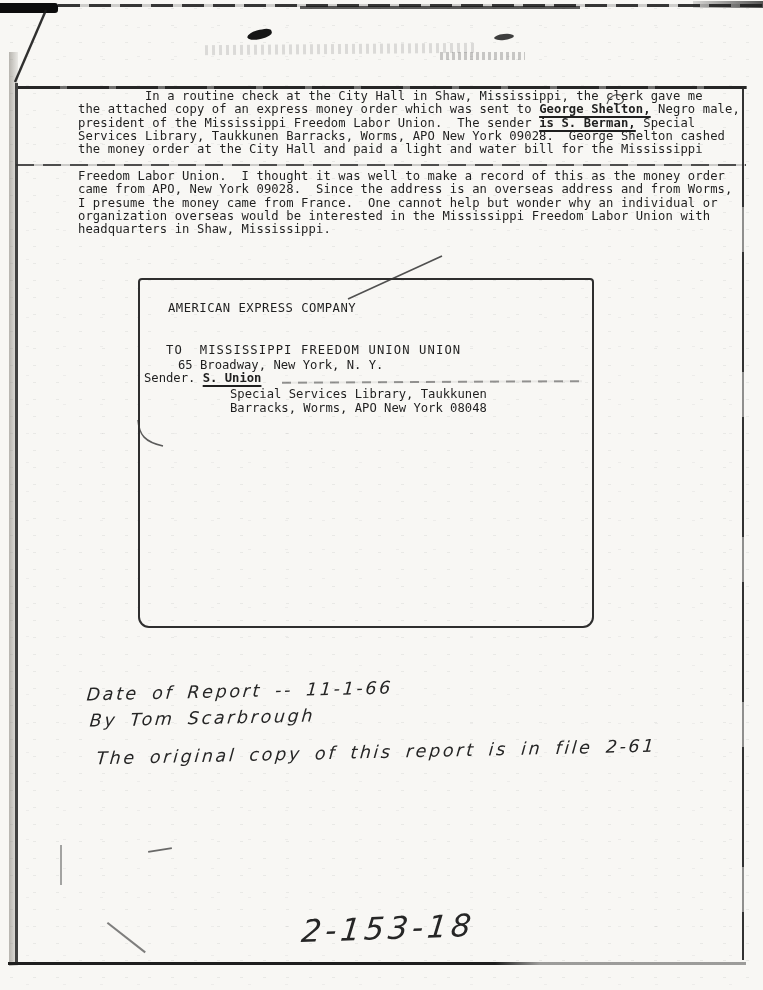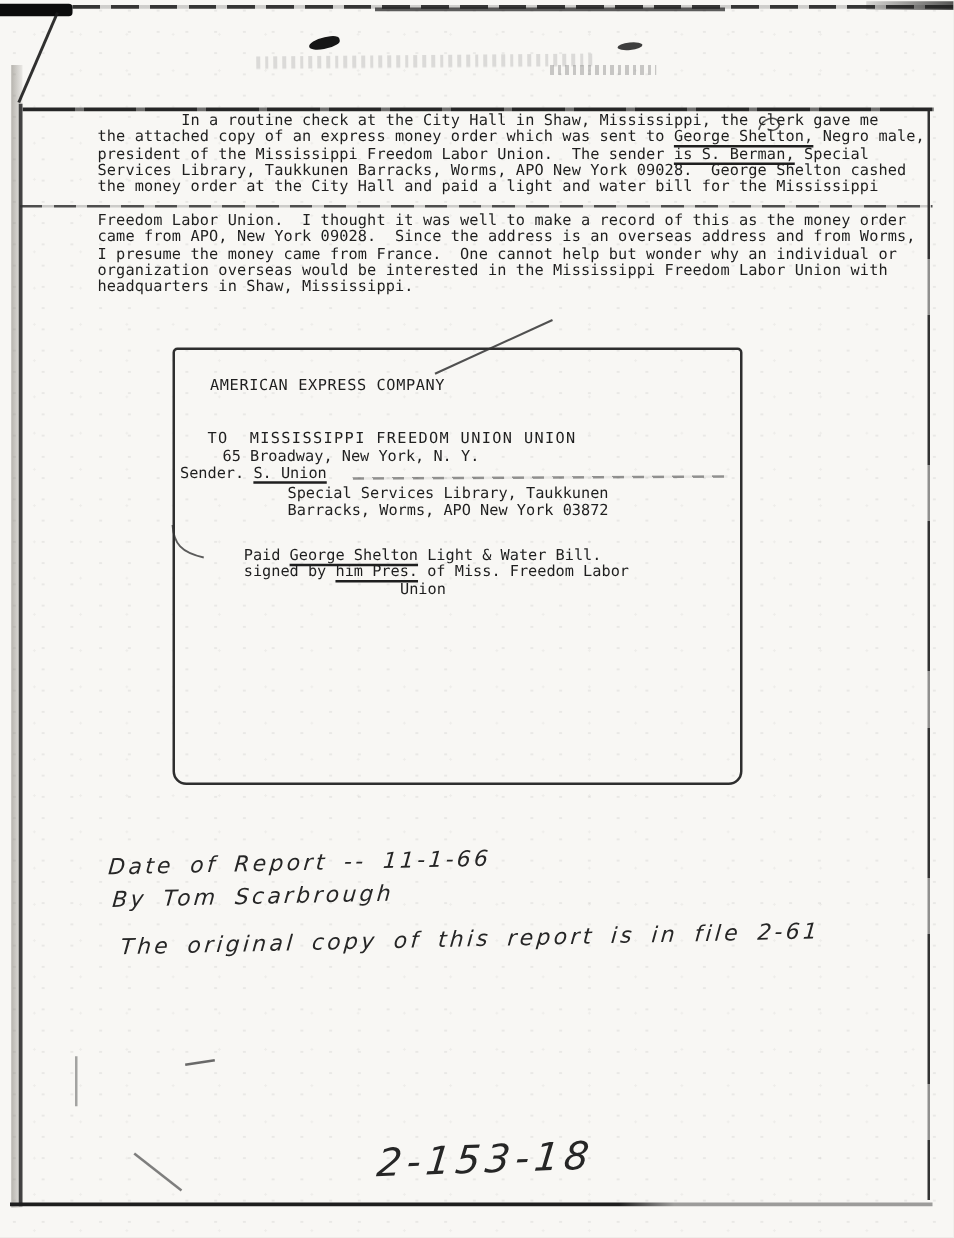--- a/index.html
+++ b/index.html
@@ -31,21 +31,21 @@
     background:repeating-linear-gradient(180deg, rgba(40,40,40,.95) 0 120px, rgba(40,40,40,.5) 120px 165px);}
   .frame-bottom{position:absolute;left:8px;top:962px;width:738px;height:3px;
     background:linear-gradient(90deg,#1e1e1e 0 66%, rgba(30,30,30,.42) 72% 100%);}
   .fold-line{position:absolute;left:16px;top:164px;width:730px;height:2px;
     background:repeating-linear-gradient(90deg, rgba(48,48,48,.85) 0 18px, rgba(48,48,48,.22) 18px 27px);}
   
   .para{position:absolute;font-size:12.2px;line-height:13.3px;letter-spacing:.1px;white-space:pre;}
   .para1{left:78px;top:90px;width:670px;}
   .para2{left:78px;top:170px;width:670px;}
   .tline{white-space:pre;}
-  .u{text-decoration:underline;text-decoration-thickness:1.6px;text-underline-offset:2.5px;}
+  .u{text-decoration:underline;text-decoration-thickness:1.6px;text-underline-offset:2.5px;font-weight:bold;}
   
   .mo-box{position:absolute;left:138px;top:278px;width:452px;height:346px;
     border:2.5px solid #2e2e2e;border-radius:4px 4px 11px 11px;}
   .mo-box > div{position:absolute;font-size:12.2px;line-height:13.3px;white-space:pre;}
   .mo-company{left:28px;top:22px;letter-spacing:.5px;}
   .mo-address{left:38px;top:36px;margin-top:43px;}
   .mo-to{left:26px;top:64px;letter-spacing:1.1px;}
   .mo-sender{left:4px;top:92px;}
   .mo-sender .u{text-decoration-thickness:2.4px;}
   .mo-dash{left:142px;top:101px;width:300px;height:2px;
@@ -95,22 +95,21 @@
   <div class="para para1"><div class="tline"><span>         In a routine check at the City Hall in Shaw, Mississippi, the clerk gave me</span></div><div class="tline"><span>the attached copy of an express money order which was sent to </span><span class="u">George Shelton,</span><span> Negro male,</span></div><div class="tline"><span>president of the Mississippi Freedom Labor Union.  The sender </span><span class="u">is S. Berman,</span><span> Special</span></div><div class="tline"><span>Services Library, Taukkunen Barracks, Worms, APO New York 09028.  George Shelton cashed</span></div><div class="tline"><span>the money order at the City Hall and paid a light and water bill for the Mississippi</span></div></div>
   <div class="para para2"><div class="tline"><span>Freedom Labor Union.  I thought it was well to make a record of this as the money order</span></div><div class="tline"><span>came from APO, New York 09028.  Since the address is an overseas address and from Worms,</span></div><div class="tline"><span>I presume the money came from France.  One cannot help but wonder why an individual or</span></div><div class="tline"><span>organization overseas would be interested in the Mississippi Freedom Labor Union with</span></div><div class="tline"><span>headquarters in Shaw, Mississippi.</span></div></div>
 
   <div class="mo-box">
     <div class="mo-company">AMERICAN EXPRESS COMPANY</div>
     <div class="mo-address">65 Broadway, New York, N. Y.</div>
     <div class="mo-to">TO  MISSISSIPPI FREEDOM UNION UNION</div>
     <div class="mo-sender"><div class="tline"><span>Sender. </span><span class="u">S. Union</span></div></div>
     <div class="mo-dash"></div>
     <div class="mo-addr1">Special Services Library, Taukkunen</div>
-    <div class="mo-addr2">Barracks, Worms, APO New York 03872</div>
-    <div class="mo-paid"><div class="tline"><span>Paid </span><span class="u">George Shelton</span><span> Light &amp; Water Bill.</span></div><div class="tline"><span>signed by </span><span class="u">him Pres.</span><span> of Miss. Freedom Labor</span></div><div class="tline"><span>Union</span></div></div>
+    <div class="mo-addr2">Barracks, Worms, APO New York 08048</div>
   </div>
 
   <div class="hand hw-date">Date of Report -- 11-1-66</div>
   <div class="hand hw-by">By Tom Scarbrough</div>
   <div class="hand hw-file">The original copy of this report is in file 2-61</div>
   <div class="hand hw-num">2-153-18</div>
 
   <svg class="svg-marks" width="763" height="990" viewBox="0 0 763 990">
     <path d="M46,10 L15,82" stroke="#1a1a1a" stroke-width="2.4" fill="none" opacity=".9"></path>
     <path d="M348,299 L442,256" stroke="#333" stroke-width="1.6" fill="none" opacity=".85"></path>

